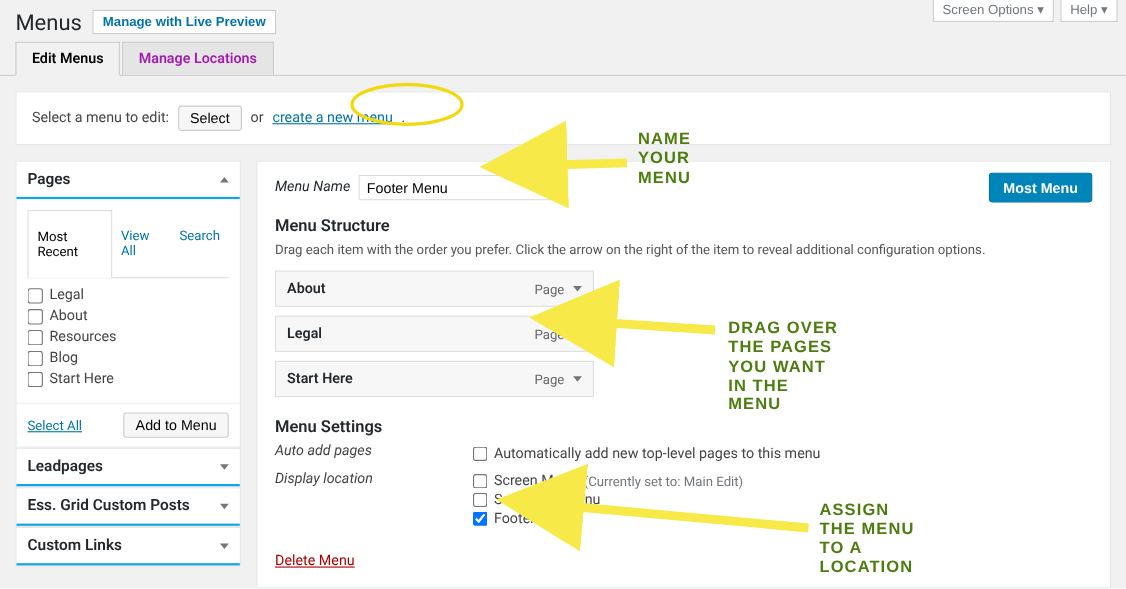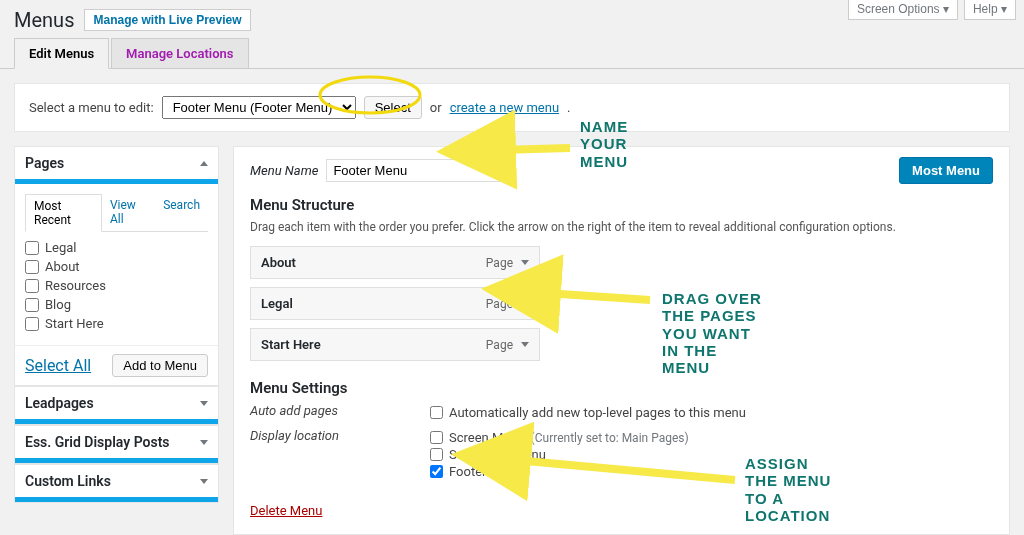--- a/index.html
+++ b/index.html
@@ -18,33 +18,33 @@
   .tab.active { background:#f1f1f1; border-bottom:1px solid #f1f1f1; margin-bottom:-1px; color:#000; }
 
   .select-bar { margin:14px; padding:12px 14px; background:#fff; border:1px solid #e5e5e5; display:flex; align-items:center; gap:8px; font-size:13px; color:#444; }
   .select-bar select { font-size:13px; padding:2px 6px; }
   .wp-btn { background:#f7f7f7; border:1px solid #ccc; padding:3px 10px; font-size:13px; cursor:pointer; border-radius:3px; }
 
   .cols { display:flex; gap:14px; padding:0 14px 14px; }
 
   .left { width:205px; flex:none; }
   .meta-box { background:#fff; border:1px solid #e5e5e5; margin-bottom:0; }
-  .meta-head { display:flex; justify-content:space-between; align-items:center; padding:8px 10px; border-bottom:5px solid #0ea5e9; cursor:pointer; }
+  .meta-head { display:flex; justify-content:space-between; align-items:center; padding:8px 10px; border-bottom:2px solid #0ea5e9; cursor:pointer; }
   .meta-head h3 { font-size:14px; font-weight:600; }
   .caret { width:0; height:0; border-left:4px solid transparent; border-right:4px solid transparent; }
   .caret.down { border-top:5px solid #72777c; }
   .caret.up { border-bottom:5px solid #72777c; }
   .meta-body { padding:10px; }
   .inner-tabs { display:flex; border-bottom:1px solid #ddd; margin-bottom:8px; font-size:12px; }
-  .inner-tab { padding:4px 8px; color:#0073aa; cursor:pointer; }
+  .inner-tab { padding:16px 8px; color:#0073aa; cursor:pointer; }
   .inner-tab.active { border:1px solid #ddd; border-bottom:1px solid #fff; margin-bottom:-1px; color:#000; }
   .page-list label { display:flex; align-items:center; gap:6px; margin:4px 0; font-size:13px; color:#444; }
   .page-list input[type=checkbox]{ width:14px; height:14px; }
   .meta-foot { display:flex; justify-content:space-between; align-items:center; padding:8px 10px; border-top:1px solid #eee; }
-  .select-all { color:#0073aa; font-size:16px; text-decoration:underline; cursor:pointer; }
+  .select-all { color:#0073aa; font-size:12px; text-decoration:underline; cursor:pointer; }
 
   .right { flex:1; background:#fff; border:1px solid #e5e5e5; padding:12px 16px 16px; position:relative; }
   .mn-row { display:flex; align-items:center; gap:8px; margin-bottom:14px; }
   .mn-row label { font-style:italic; font-size:13px; }
   .mn-row input[type=text]{ width:180px; padding:3px 6px; border:1px solid #ddd; font-size:13px; }
   .save-btn { position:absolute; right:16px; background:#0085ba; color:#fff; border:1px solid #0073aa; padding:5px 12px; font-size:13px; border-radius:3px; cursor:pointer; font-weight:600; }
   .save-top { top:10px; }
 
   .right h2 { font-size:15px; font-weight:600; margin:6px 0; }
   .hint { font-size:12px; color:#555; margin-bottom:12px; }
@@ -55,21 +55,21 @@
   .mi-right { display:flex; align-items:center; gap:8px; color:#666; font-size:12px; }
 
   .settings { margin-top:18px; }
   .srow { display:flex; align-items:flex-start; margin:6px 0; font-size:13px; }
   .srow .lbl { width:180px; font-style:italic; color:#444; }
   .opts label { display:flex; align-items:center; gap:6px; margin:2px 0; font-size:13px; color:#444; }
   .opts .sub { color:#72777c; font-size:12px; }
   .delete { color:#a00; font-size:13px; text-decoration:underline; cursor:pointer; margin-top:16px; display:inline-block; }
 
   
-  .ann { position:absolute; color:#0f766e; font-family:Arial,Helvetica,sans-serif; font-weight:800; font-size:15px; line-height:1.15; letter-spacing:1px; pointer-events:none; white-space:pre; }
+  .ann { position:absolute; color:#4d7c0f; font-family:Arial,Helvetica,sans-serif; font-weight:800; font-size:15px; line-height:1.15; letter-spacing:1px; pointer-events:none; white-space:pre; }
   svg.overlay { position:absolute; left:0; top:0; pointer-events:none; }
 </style>
 </head>
 <body>
 
 <div class="toolbar-top">
   <button class="to-btn">Screen Options ▾</button>
   <button class="to-btn">Help ▾</button>
 </div>
 
@@ -78,23 +78,20 @@
   <button class="preview-btn">Manage with Live Preview</button>
 </div>
 
 <div class="tabs">
   <div class="tab active">Edit Menus</div>
   <div class="tab">Manage Locations</div>
 </div>
 
 <div class="select-bar">
   <span>Select a menu to edit:</span>
-  <select>
-    <option>Footer Menu (Footer Menu)</option>
-  </select>
   <button class="wp-btn">Select</button>
   <span>or </span>
   <a href="#" style="text-decoration:underline;">create a new menu</a>
     <span>.</span>
 </div>
 
 <div class="cols">
   <div class="left">
     <div class="meta-box">
       <div class="meta-head">
@@ -138,21 +135,21 @@
 
     <div id="accordions">
         <div class="meta-box">
           <div class="meta-head">
             <h3>Leadpages</h3>
             <span class="caret down"></span>
           </div>
         </div>
         <div class="meta-box">
           <div class="meta-head">
-            <h3>Ess. Grid Display Posts</h3>
+            <h3>Ess. Grid Custom Posts</h3>
             <span class="caret down"></span>
           </div>
         </div>
         <div class="meta-box">
           <div class="meta-head">
             <h3>Custom Links</h3>
             <span class="caret down"></span>
           </div>
         </div>
       </div>
@@ -209,21 +206,21 @@
               <span>Automatically add new top-level pages to this menu</span>
             </label>
         </div>
       </div>
       <div class="srow">
         <span class="lbl">Display location</span>
         <div class="opts" id="locations">
             <label>
               <input type="checkbox" style="">
               <span>Screen Menu</span>
-              <span class="sub"> (Currently set to: Main Pages)</span>
+              <span class="sub"> (Currently set to: Main Edit)</span>
             </label>
             <label>
               <input type="checkbox" style="">
               <span>Secondary Menu</span>
             </label>
             <label>
               <input type="checkbox" checked="" style="">
               <span>Footer Menu</span>
             </label>
           </div>

